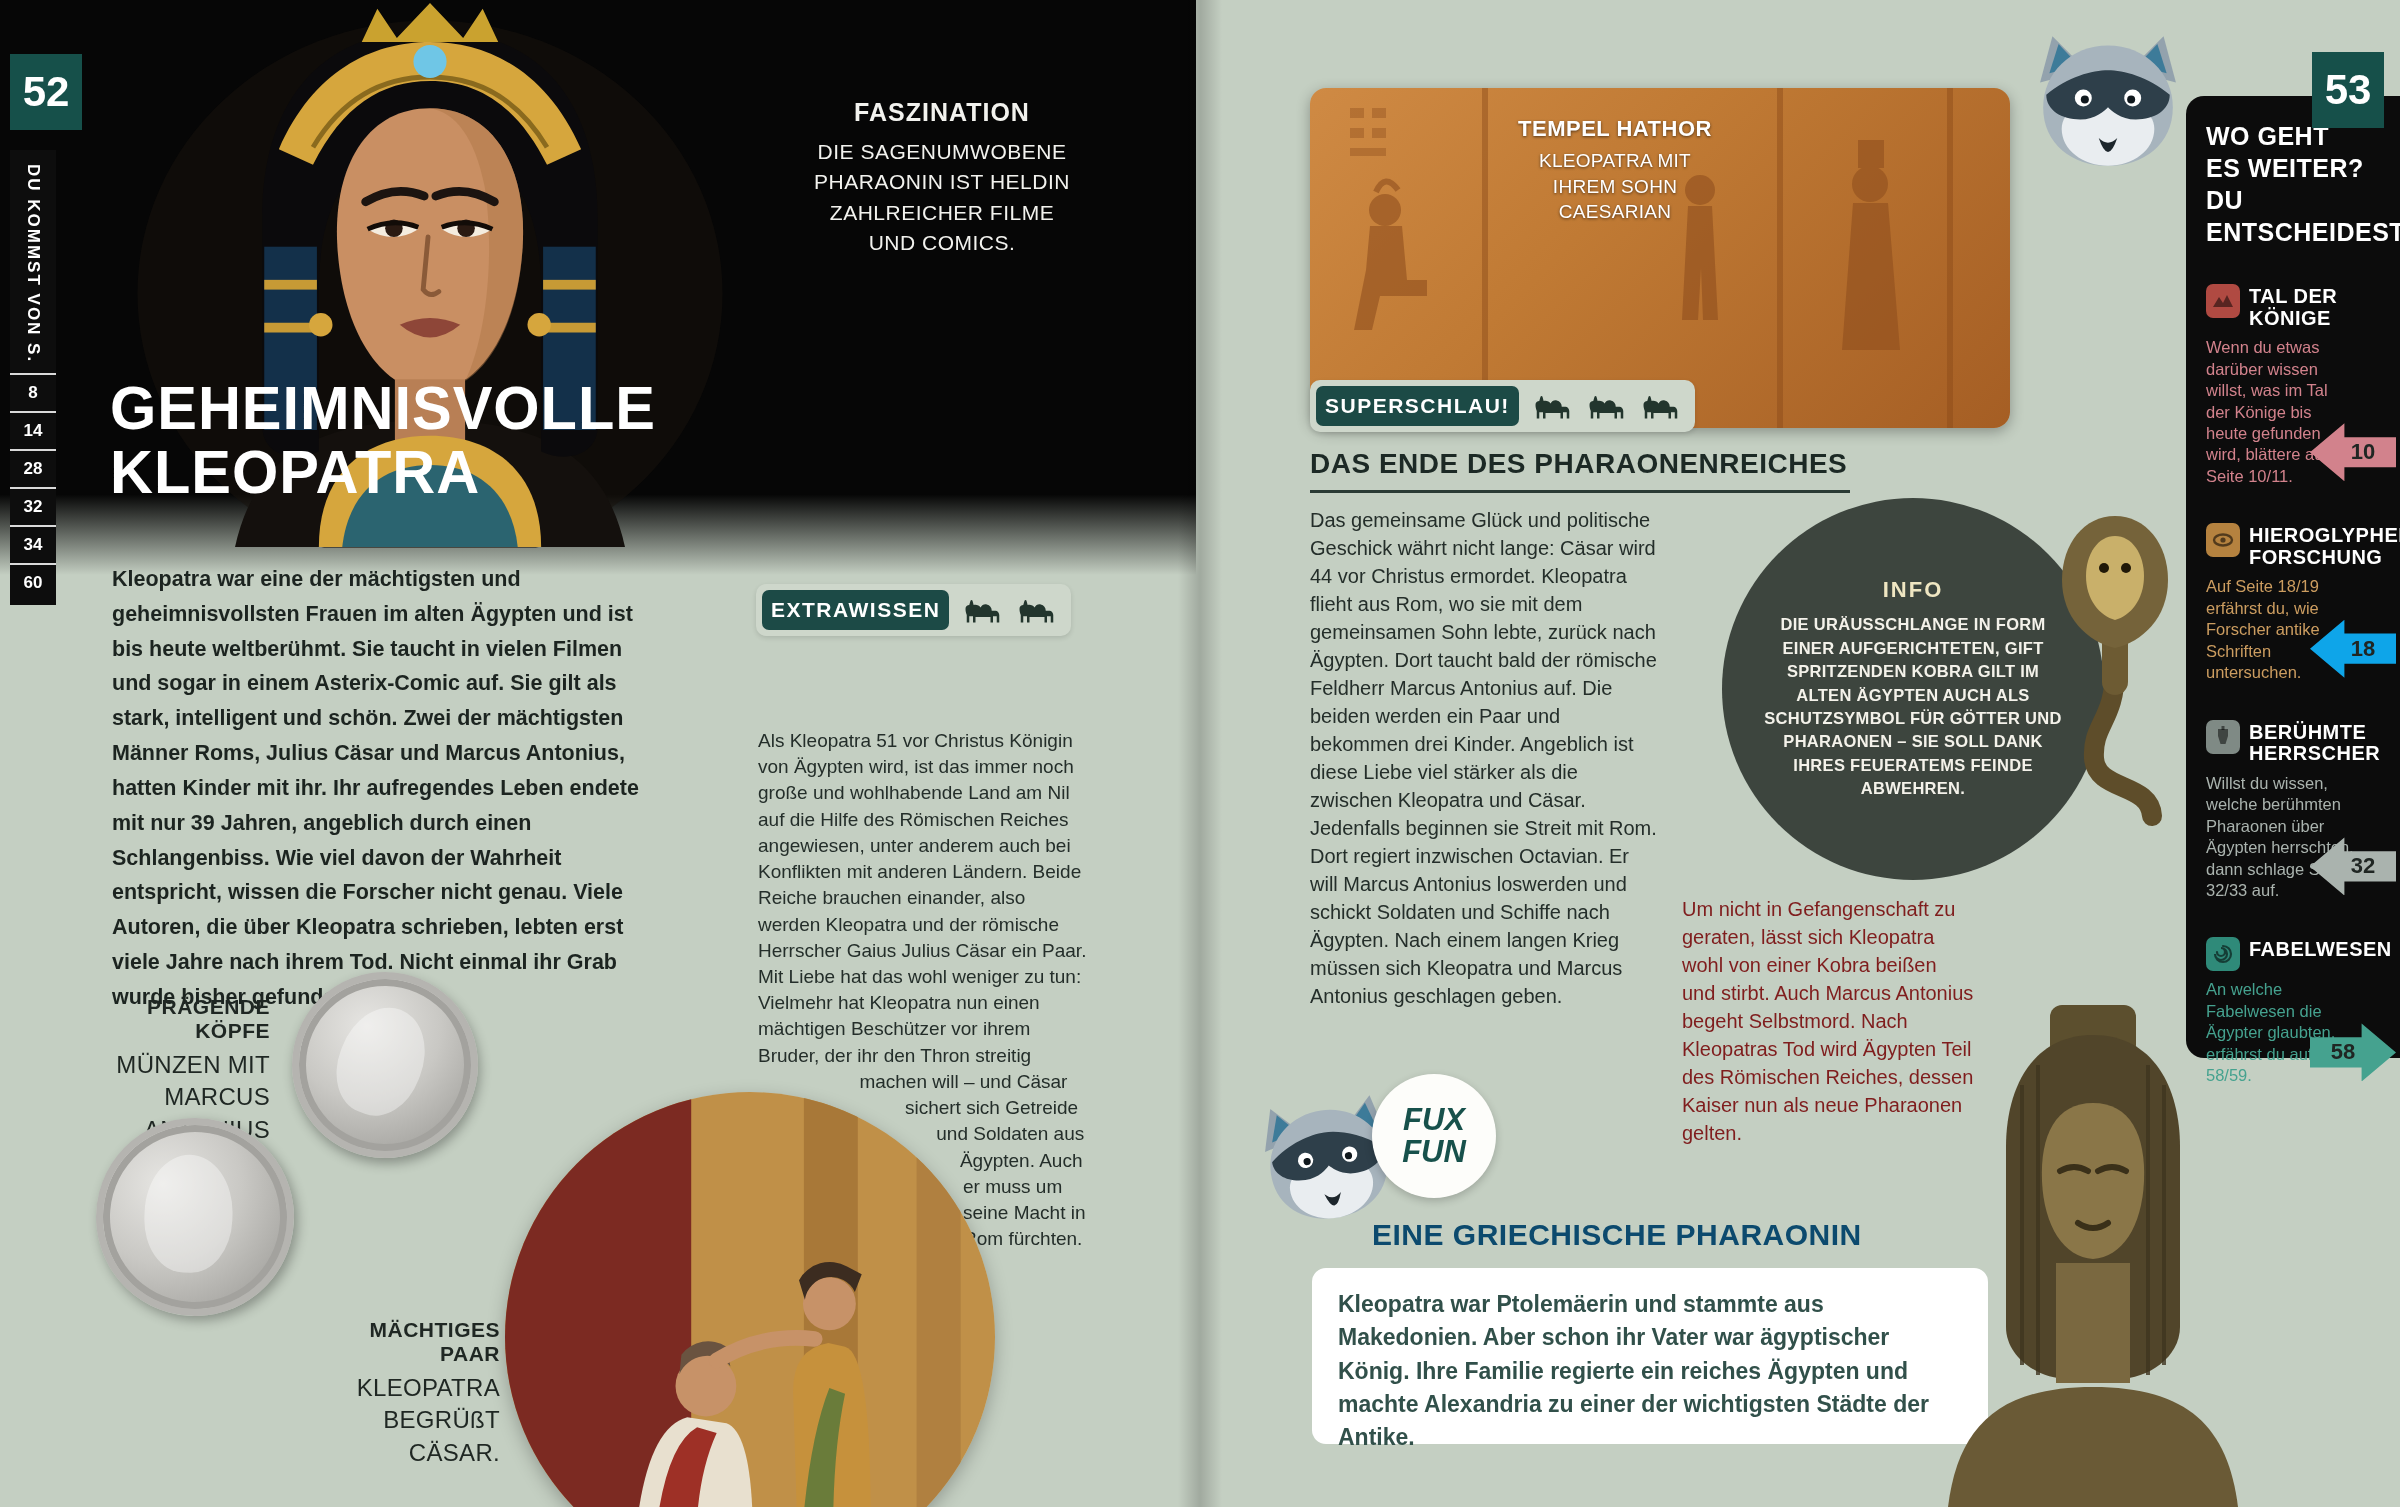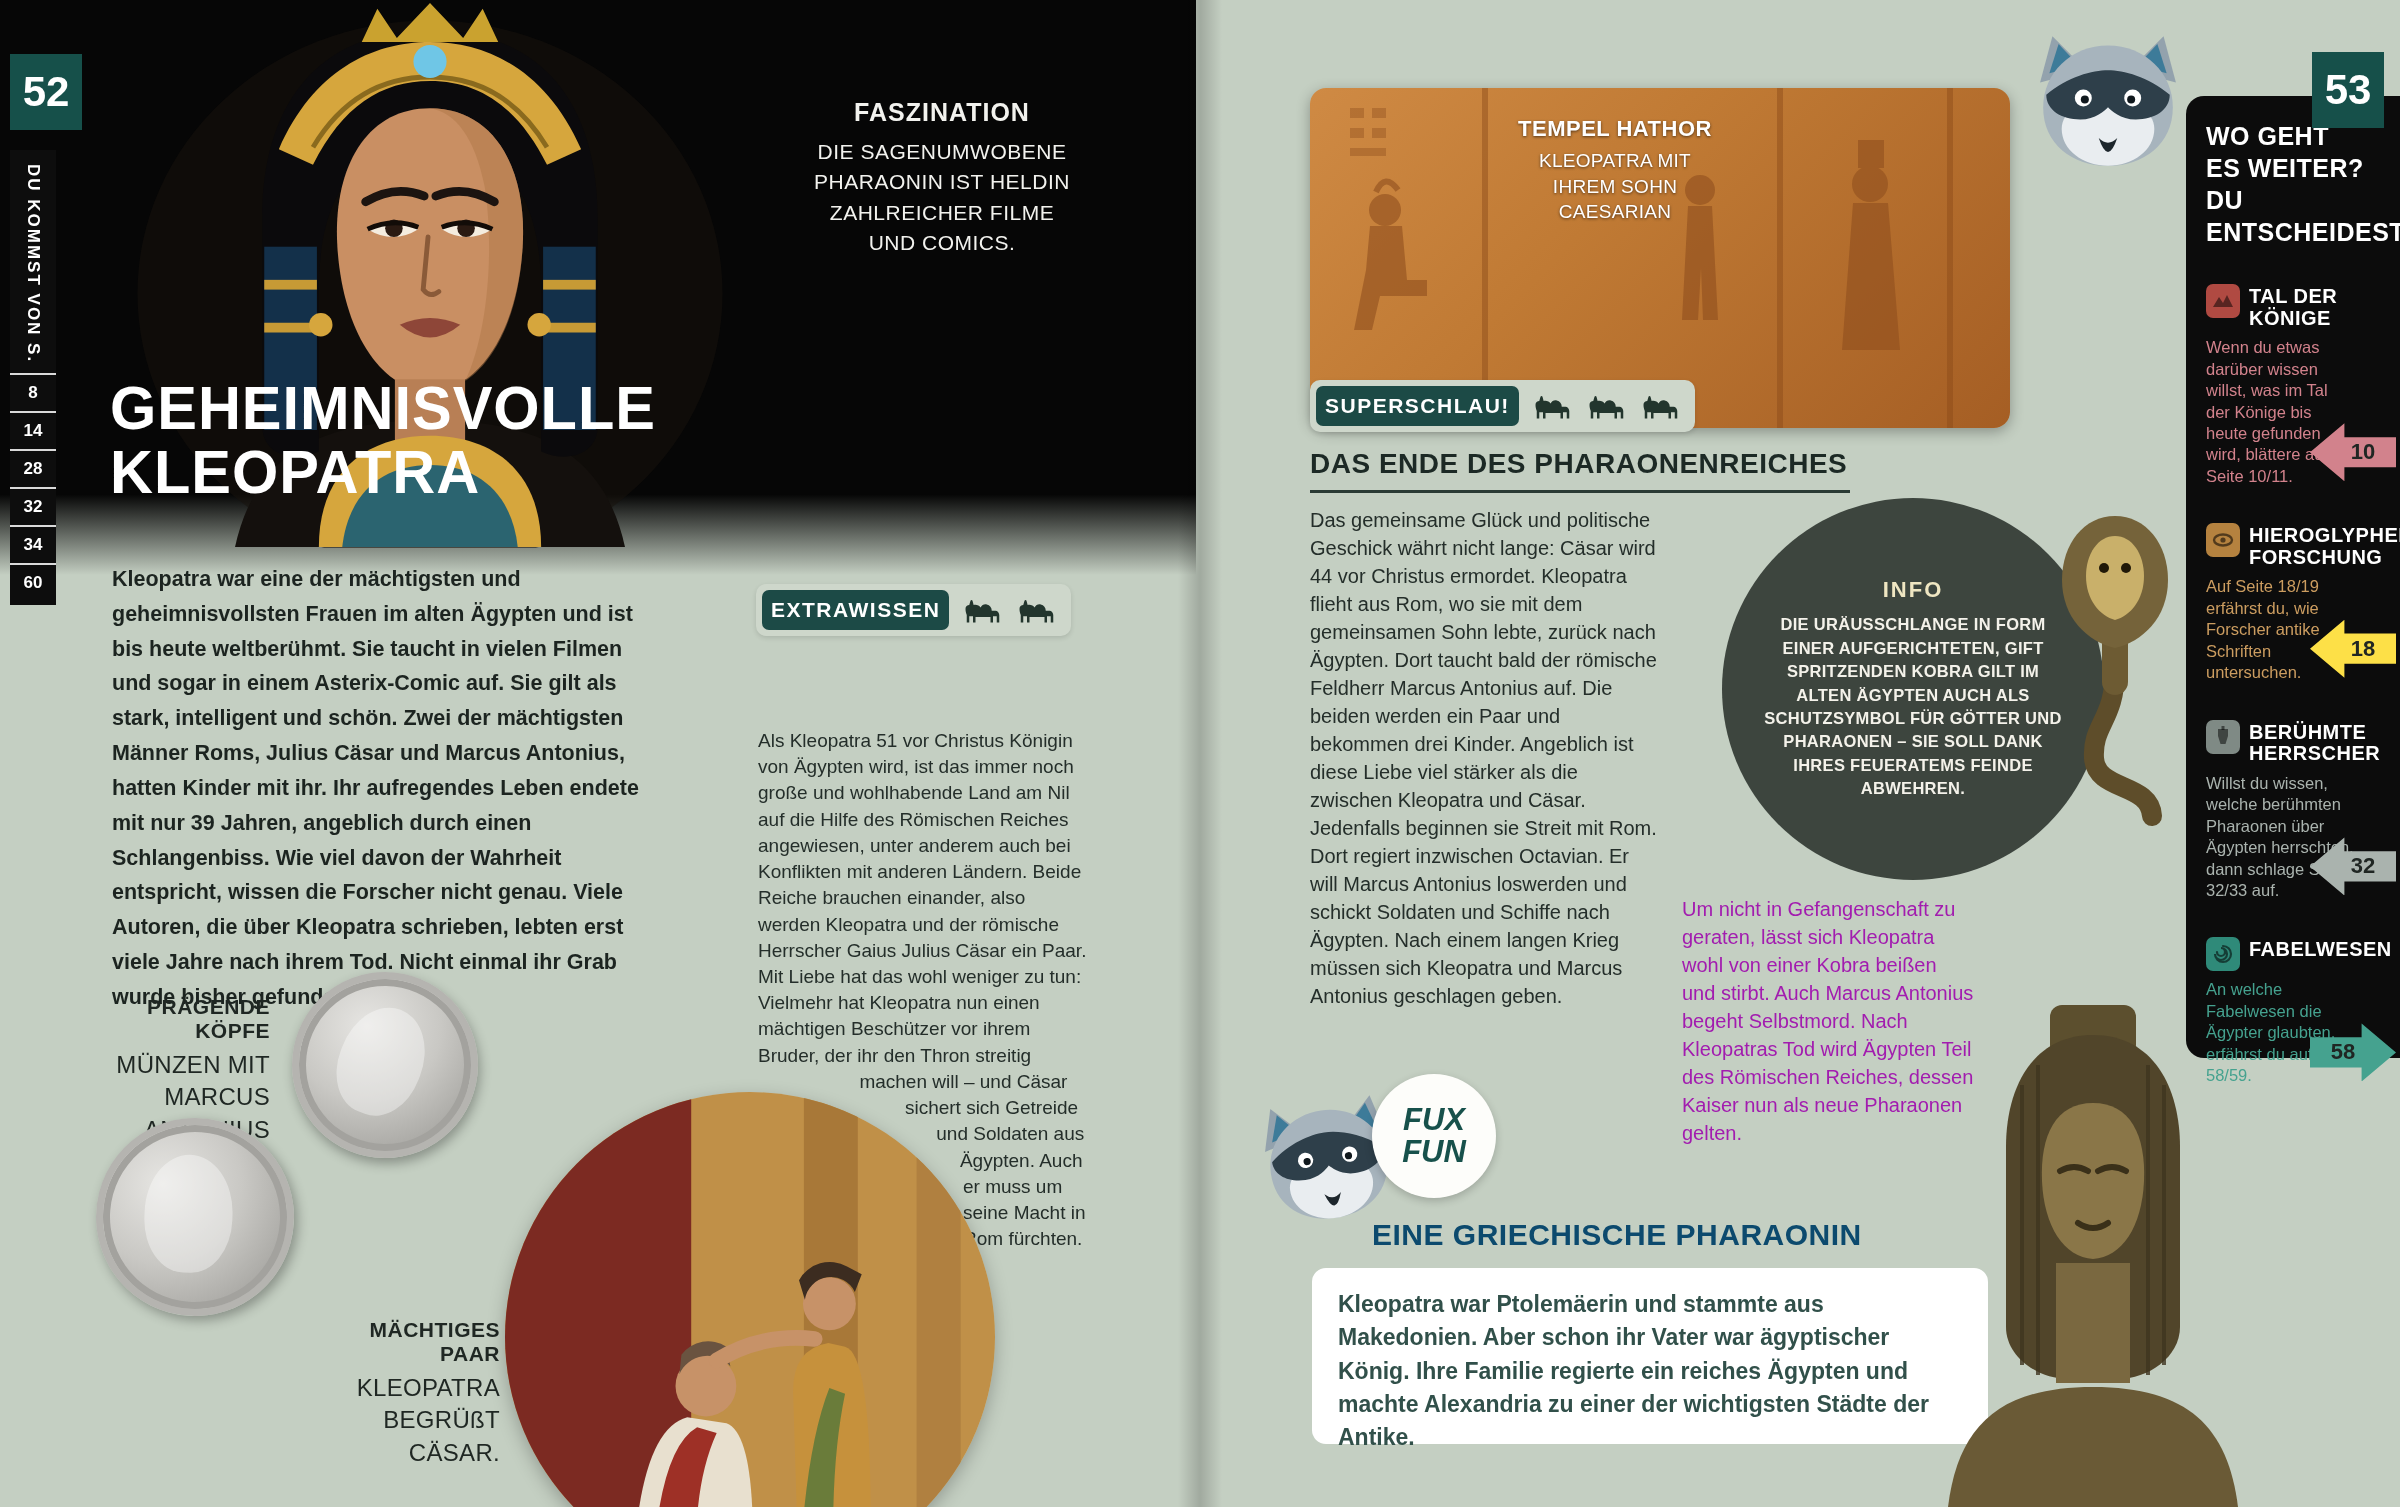--- a/index.html
+++ b/index.html
@@ -83,21 +83,21 @@
   .temple-art{position:absolute; left:0; top:0; width:100%; height:100%;}
   .temple-caption{position:absolute; left:170px; top:28px; width:270px; text-align:center; color:#fff;
     text-shadow:0 1px 3px rgba(0,0,0,.6);}
   .temple-caption .cap-title{color:#fff; font-size:22px;}
   .temple-caption .cap-text{color:#fff; font-size:19px;}
 
   .section-heading{left:1310px; top:448px; margin:0; color:#1c2925; font-size:28px; font-weight:bold;
     letter-spacing:.5px;}
   .heading-rule{left:1310px; top:490px; width:540px; height:3px; background:#2a3a34;}
   .col1{left:1310px; top:506px; width:348px; margin:0; color:#242e2a; font-size:20px; line-height:1.4;}
-  .col2{left:1682px; top:895px; width:292px; margin:0; color:#a21caf; font-size:20px; line-height:1.4;}
+  .col2{left:1682px; top:895px; width:292px; margin:0; color:#7f1d1d; font-size:20px; line-height:1.4;}
 
   .info-circle{left:1722px; top:498px; width:382px; height:382px; border-radius:50%;
     background:#3d453e; color:#f4f2ea; display:flex; flex-direction:column; align-items:center;
     justify-content:center; text-align:center; padding:0; z-index:3;}
   .info-title{font-size:22px; font-weight:bold; letter-spacing:2px; color:#efe6c2; margin-bottom:10px;}
   .info-text{width:300px; font-size:16.5px; font-weight:bold; line-height:1.42; letter-spacing:.3px;}
   .cobra{left:2040px; top:505px; width:150px; height:330px; z-index:4;}
 
   .fox-fun-icon{left:1258px; top:1096px; width:140px; height:128px; transform:rotate(-8deg); z-index:4;}
   .fux-circle{left:1372px; top:1074px; width:124px; height:124px; border-radius:50%; background:#fdfdfa;
@@ -399,21 +399,21 @@
           <span class="nav-icon" style="background: rgb(181, 130, 63);">
             <svg viewBox="0 0 24 24">
                 <ellipse cx="12" cy="12" rx="9" ry="5.5" fill="none" stroke="rgba(0,0,0,0.55)" stroke-width="2.4"></ellipse>
                 <circle cx="12" cy="12" r="2.6" fill="rgba(0,0,0,0.55)"></circle>
               </svg>
           </span>
           <span class="nav-title pre">HIEROGLYPHEN-
 FORSCHUNG</span>
         </div>
         <div class="nav-desc" style="color: rgb(204, 157, 96);">Auf Seite 18/19 erfährst du, wie Forscher antike Schriften untersuchen.</div>
-        <div class="nav-arrow back" style="background: #fde047;">
+        <div class="nav-arrow back" style="background: #0ea5e9;">
           <span>18</span>
         </div>
       </div>
 
       <div class="nav-item">
         <div class="nav-head">
           <span class="nav-icon" style="background: rgb(127, 138, 133);">
             <svg viewBox="0 0 24 24">
                 <path d="M7,4 h10 v7 l-2.5,8 h-5 L7,11 Z" fill="rgba(0,0,0,0.5)"></path>
                 <rect x="10.5" y="1" width="3" height="4" fill="rgba(0,0,0,0.5)"></rect>

